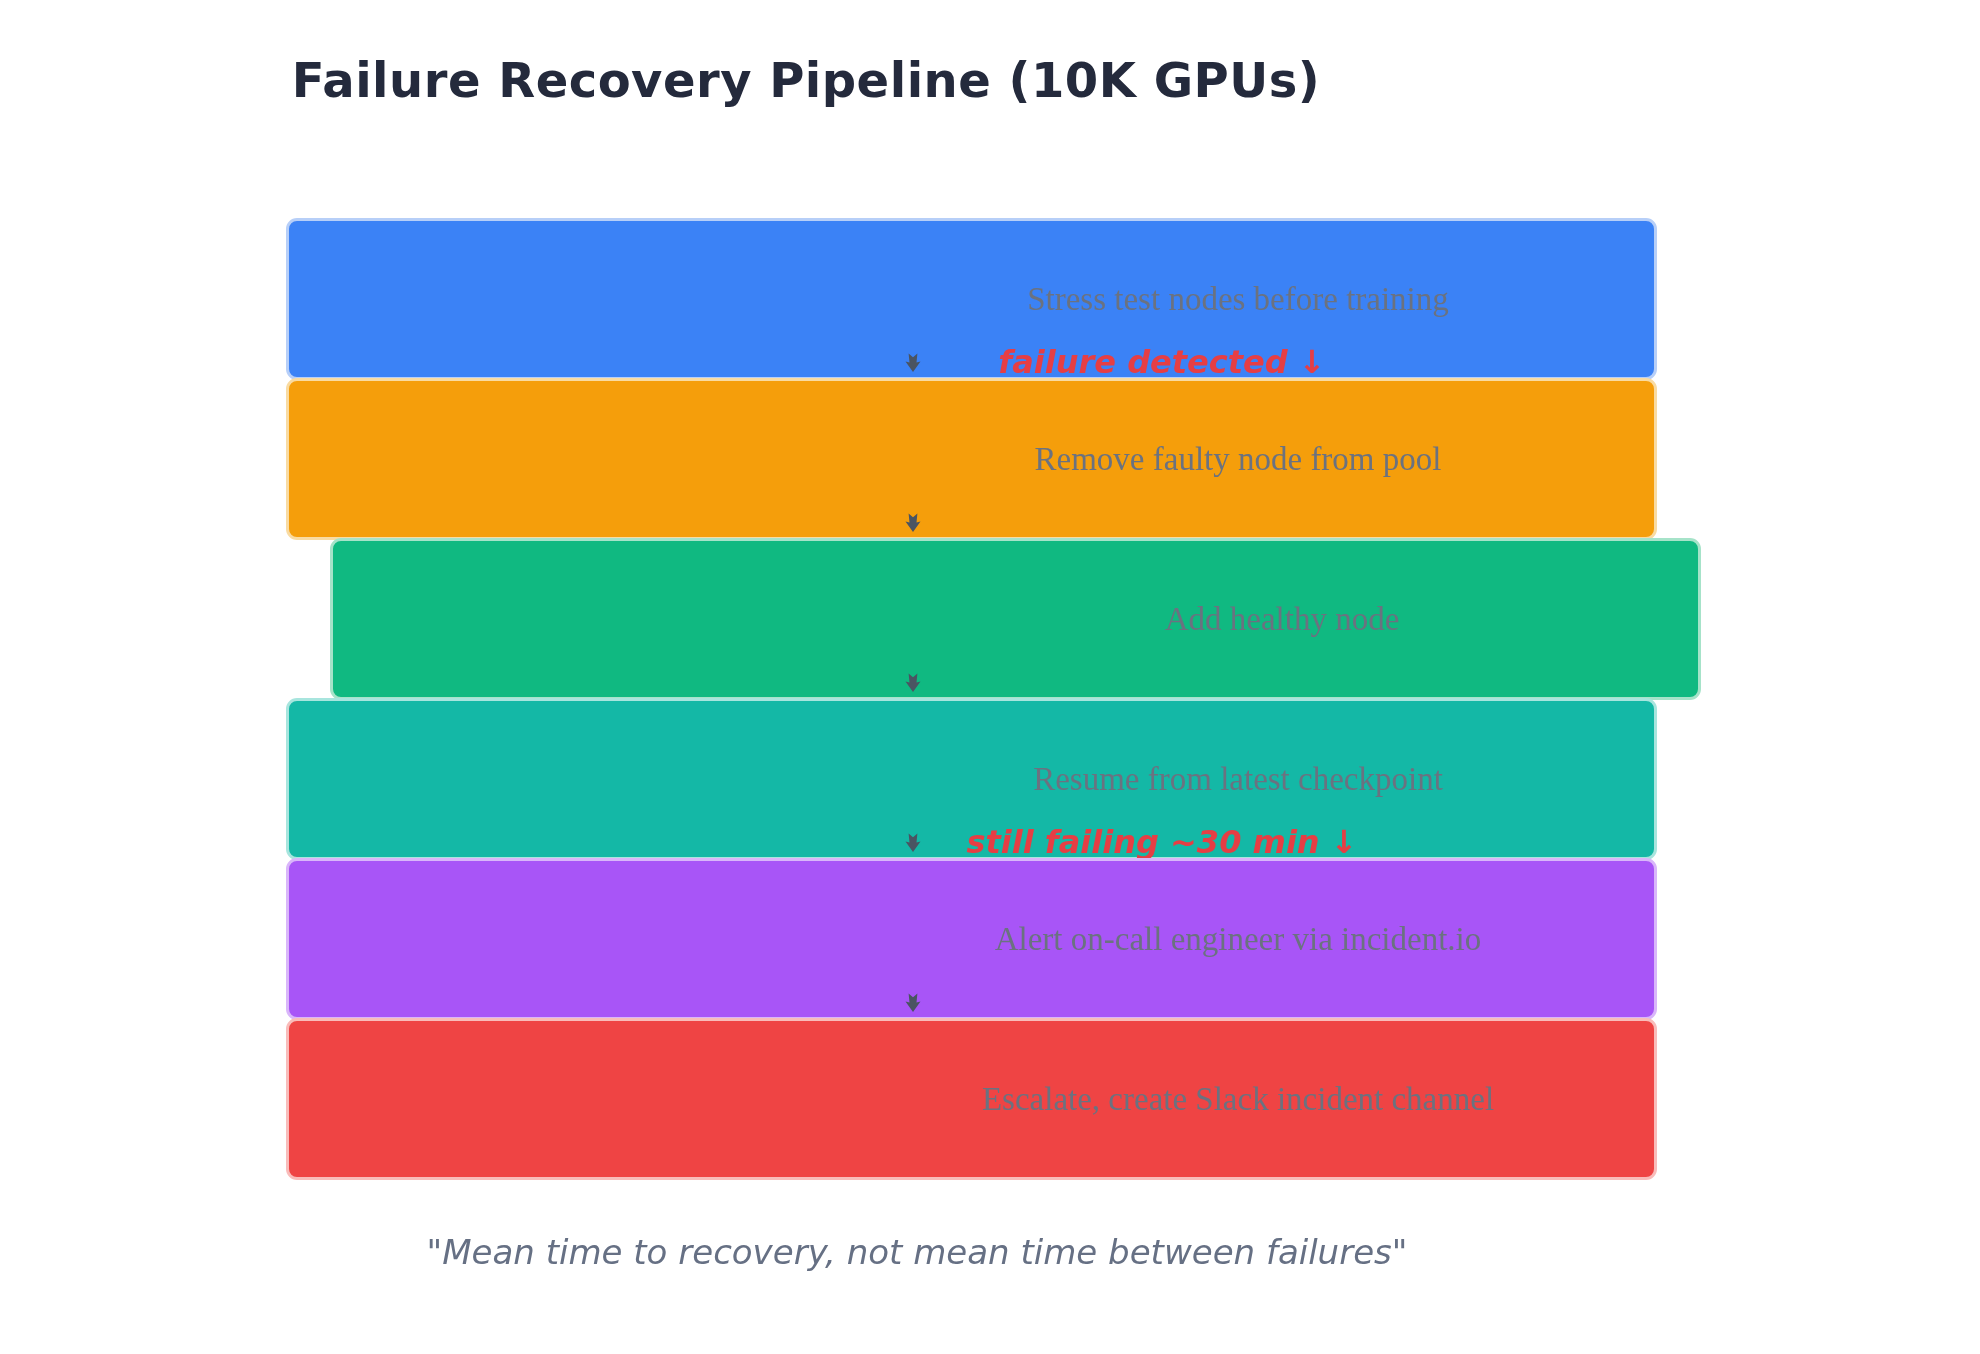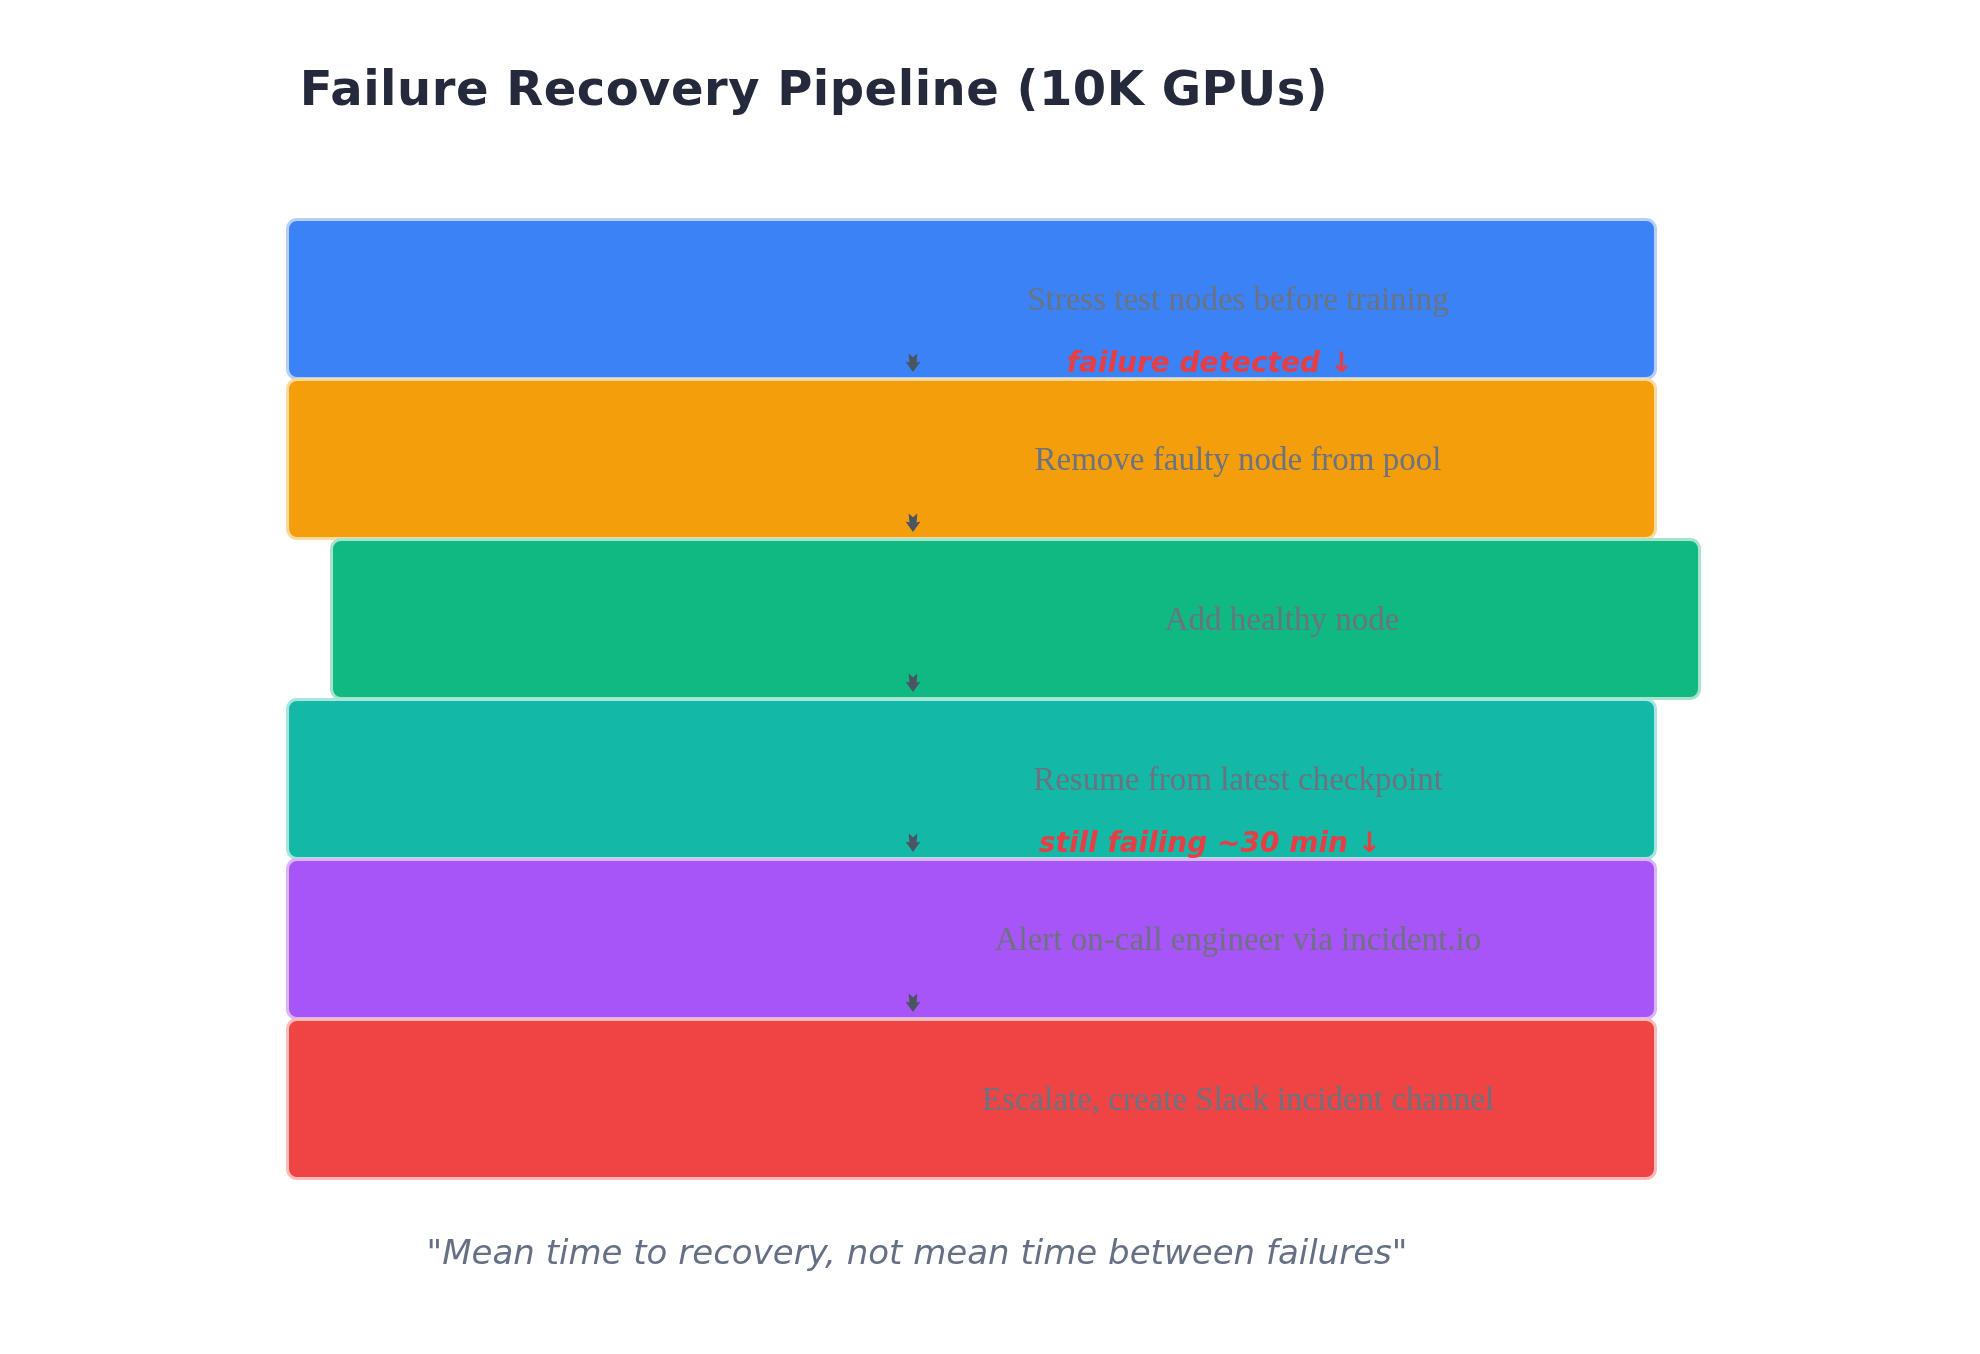--- a/index.html
+++ b/index.html
@@ -6,21 +6,21 @@
   body {
     width: 1980px; height: 1354px;
     background: #ffffff;
     font-family: "DejaVu Sans", sans-serif;
     position: relative;
     overflow: hidden;
   }
   .page-title {
     position: absolute;
     top: 52px; left: 0; width: 1612px;
-    margin: 8px;
+    margin: 0;
     text-align: center;
     font-size: 48px;
     font-weight: bold;
     letter-spacing: 0.5px;
   }
   .box {
     position: absolute;
     left: 286px;
     width: 1371px;
     height: 162px;
@@ -45,24 +45,24 @@
   }
   .arrow-wrap {
     position: absolute;
     left: 635px;
     top: 50%;
     transform: translate(-50%, -50%);
     line-height: 0;
   }
   .annotation {
     position: absolute;
-    left: 932px;
+    left: 884px;
     top: 50%;
     transform: translate(-50%, -50%);
-    font-size: 28px;
+    font-size: 32px;
     font-style: italic;
     font-weight: bold;
     white-space: nowrap;
   }
   .footer-quote {
     position: absolute;
     top: 1232px;
     left: 917px;
     transform: translateX(-50%);
     font-size: 34px;

